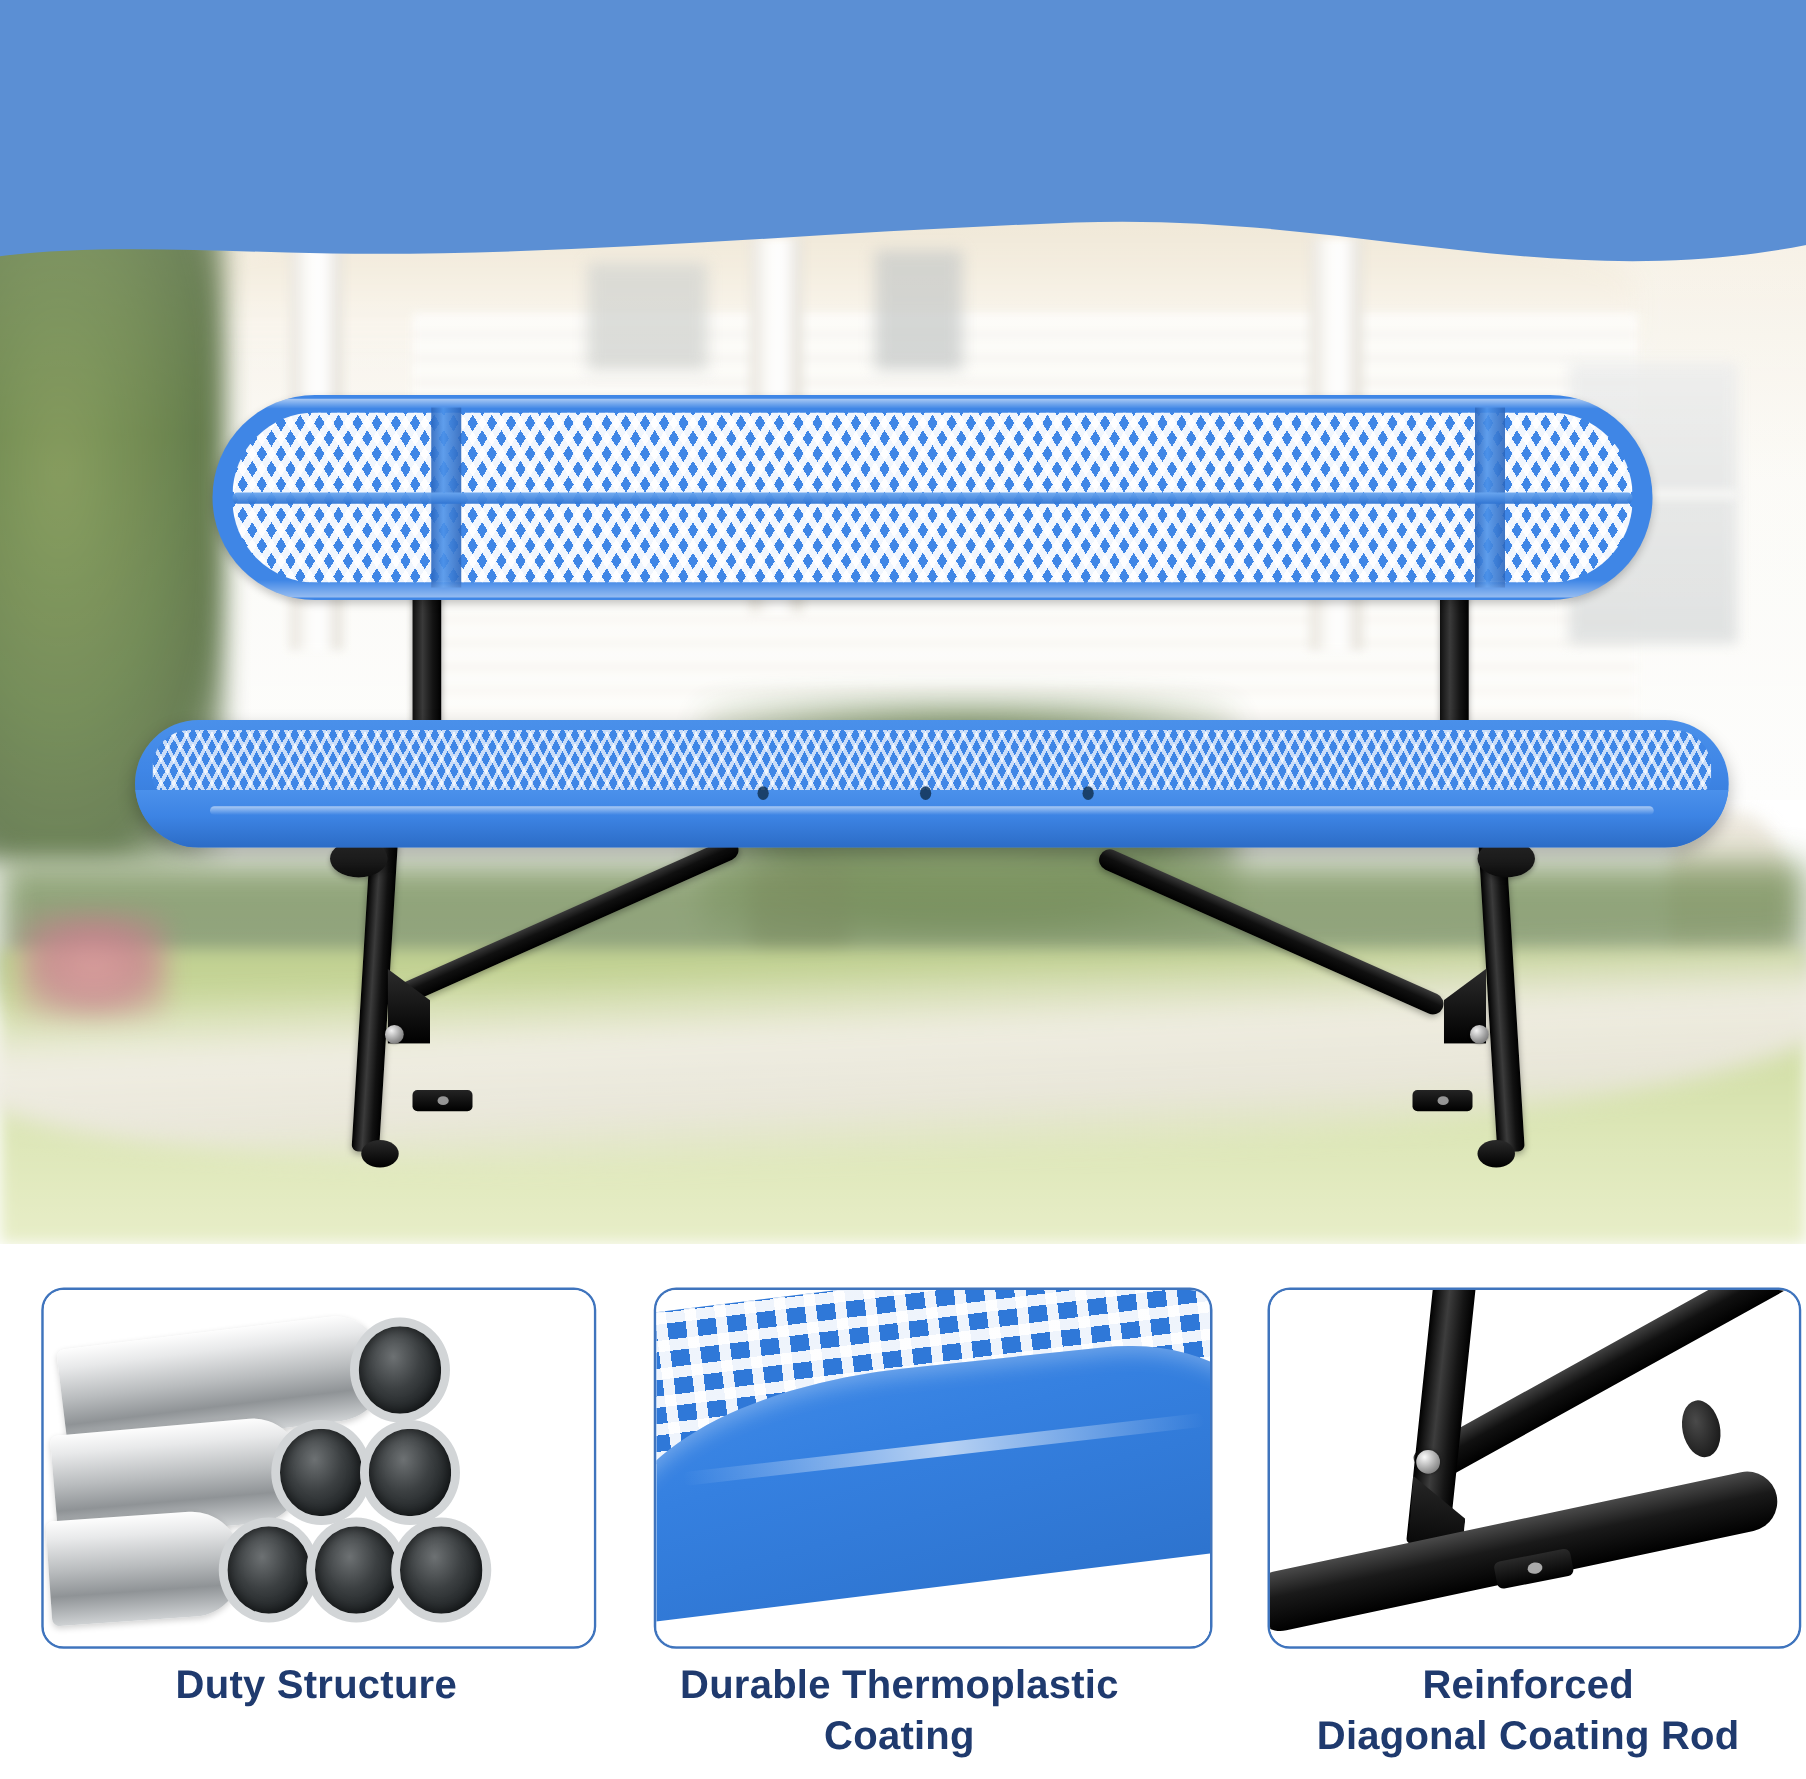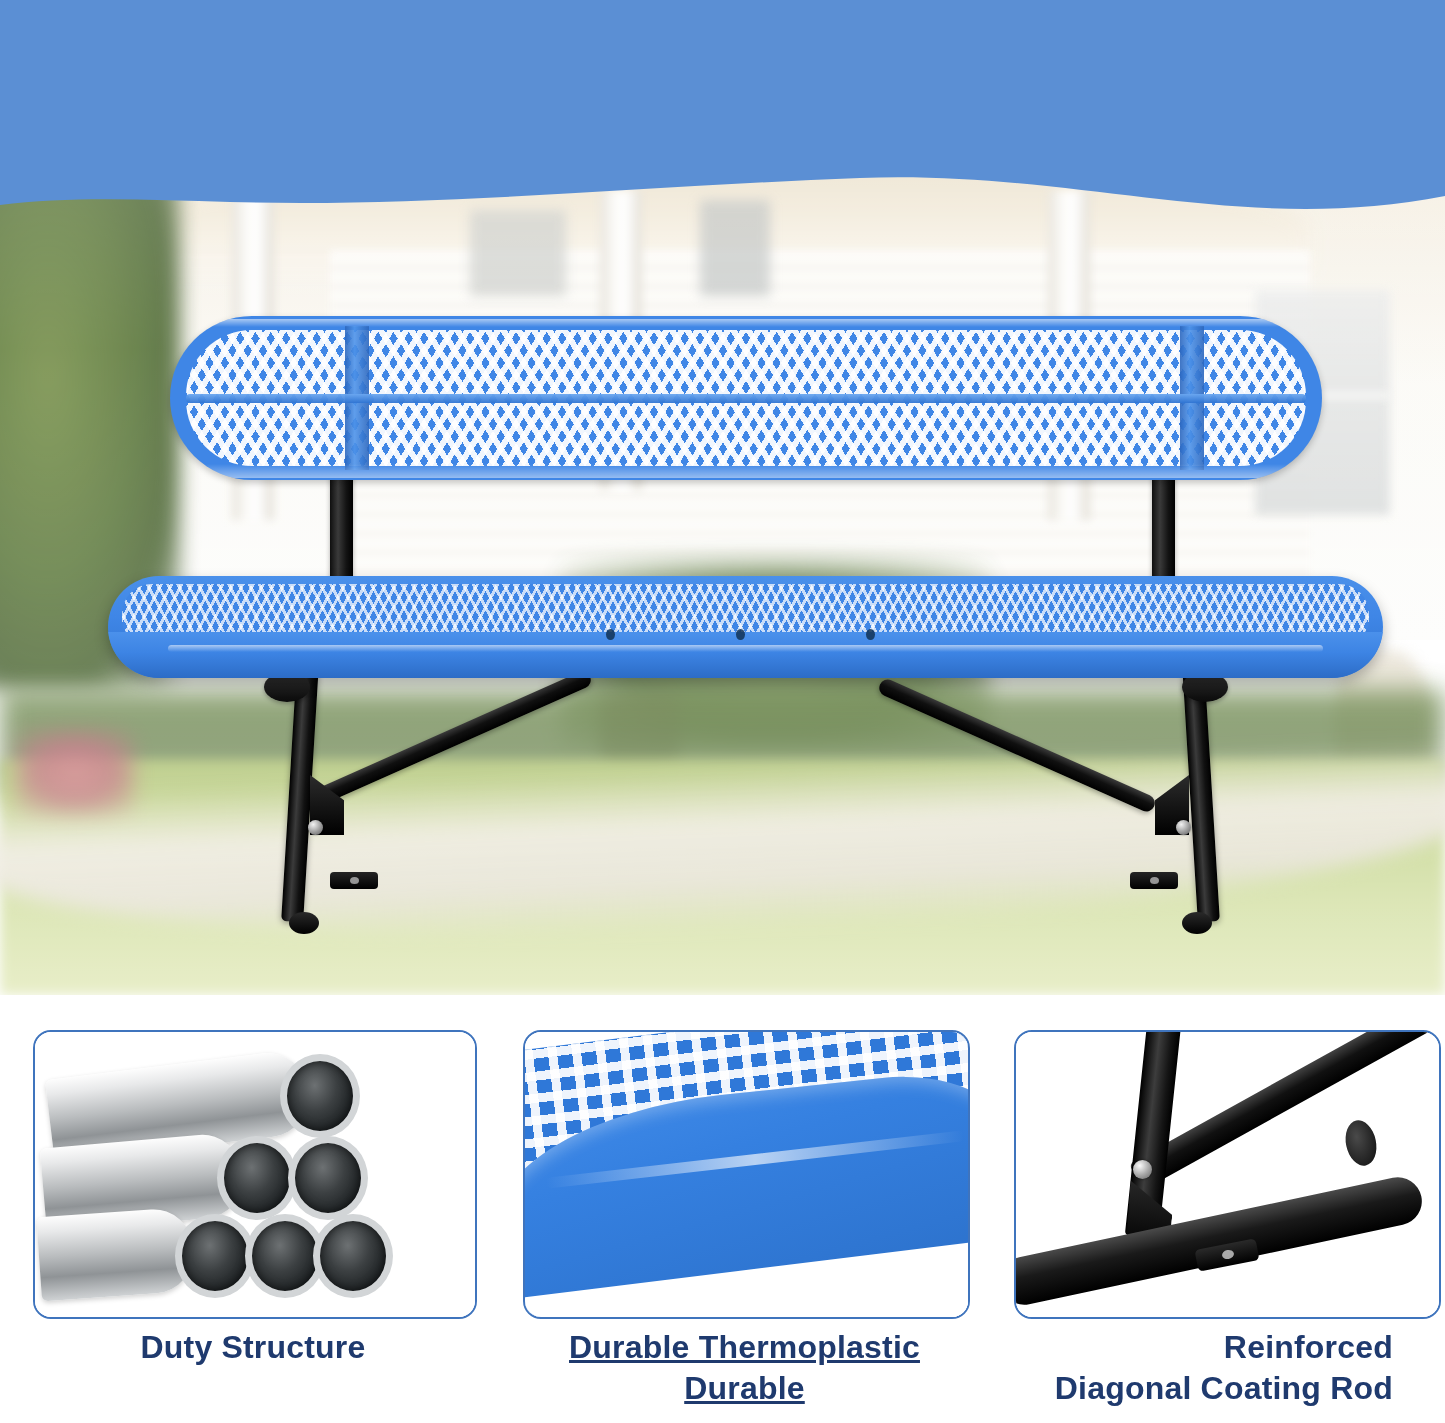--- a/index.html
+++ b/index.html
@@ -293,22 +293,22 @@
   .card-3{left:1014px;width:423px;}
 
   .caption{
     position:absolute;top:327px;
     text-align:center;
     color:#1f3a6e;
     font-size:32px;font-weight:600;line-height:1.28;
     letter-spacing:.2px;
   }
   .cap-1{left:33px;width:440px;}
-  .cap-2{left:523px;width:443px;text-decoration:underline;}
-  .cap-3{left:948px;width:445px;text-align:right;}
+  .cap-2{left:498px;width:443px;}
+  .cap-3{left:1000px;width:445px;}
 
   
   .tubes{position:absolute;inset:0;background:#fff;}
   .tube{
     position:absolute;height:84px;
     background:linear-gradient(180deg,#fdfdfd 0%,#e8e9ea 18%,#b9bcbe 48%,#8f9396 72%,#cfd2d4 100%);
     border-radius:6px 40px 40px 6px/6px 42px 42px 6px;
     box-shadow:0 2px 5px rgba(0,0,0,.18);
   }
   .tube-end{
@@ -498,21 +498,21 @@
     <div class="card card-2">
       <div class="mesh-card">
         <div class="mesh-top"></div>
         <div class="mesh-mask"></div>
         <div class="mesh-edge-hl"></div>
         <div class="mesh-white"></div>
       </div>
     </div>
     <div class="caption cap-2">
       <div>Durable Thermoplastic</div>
-      <div>Durable</div>
+      <div>Coating</div>
     </div>
 
     <div class="card card-3">
       <div class="frame-card">
         <div class="f-diag"></div>
         <div class="f-vert"></div>
         <div class="f-gusset"></div>
         <div class="f-horiz"></div>
         <div class="f-cap"></div>
         <div class="f-bolt"></div>

